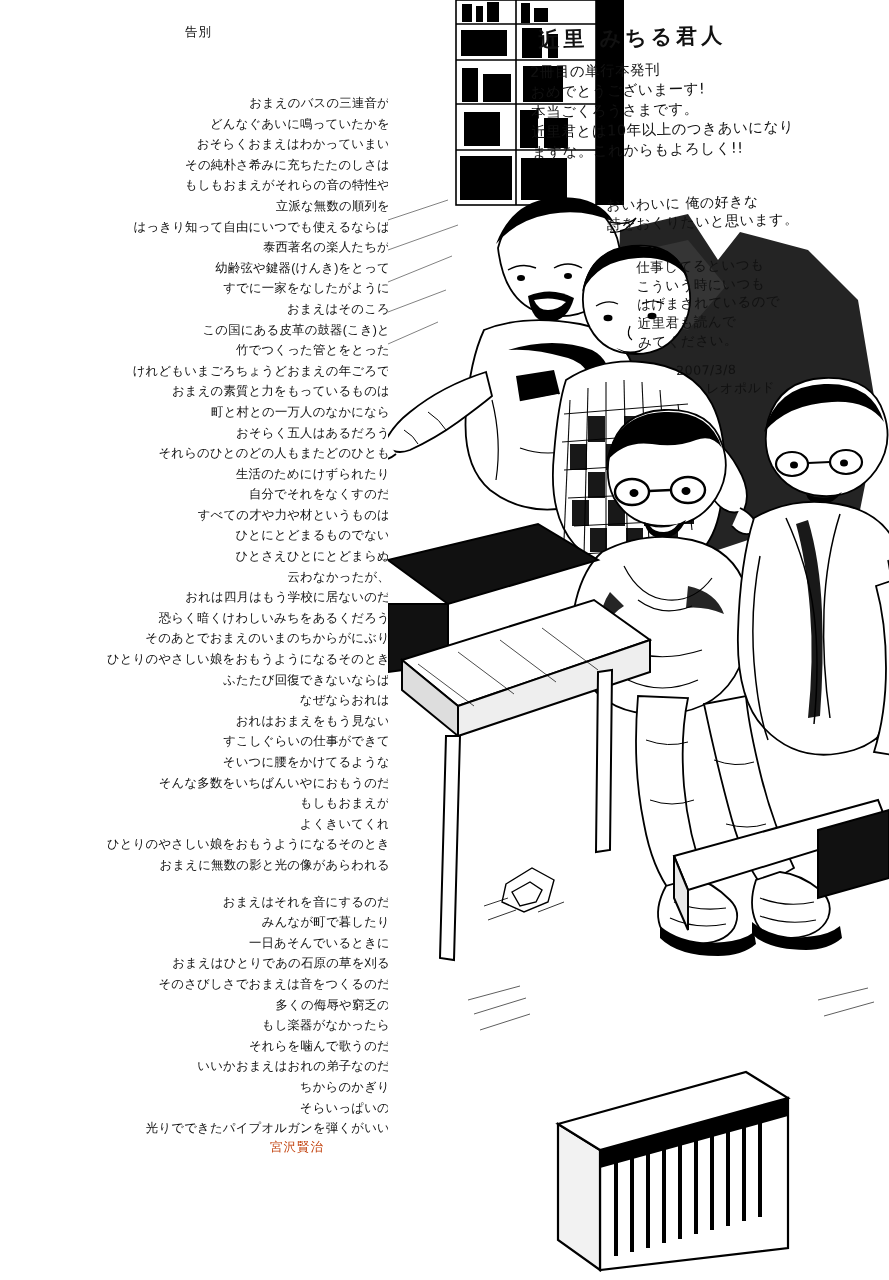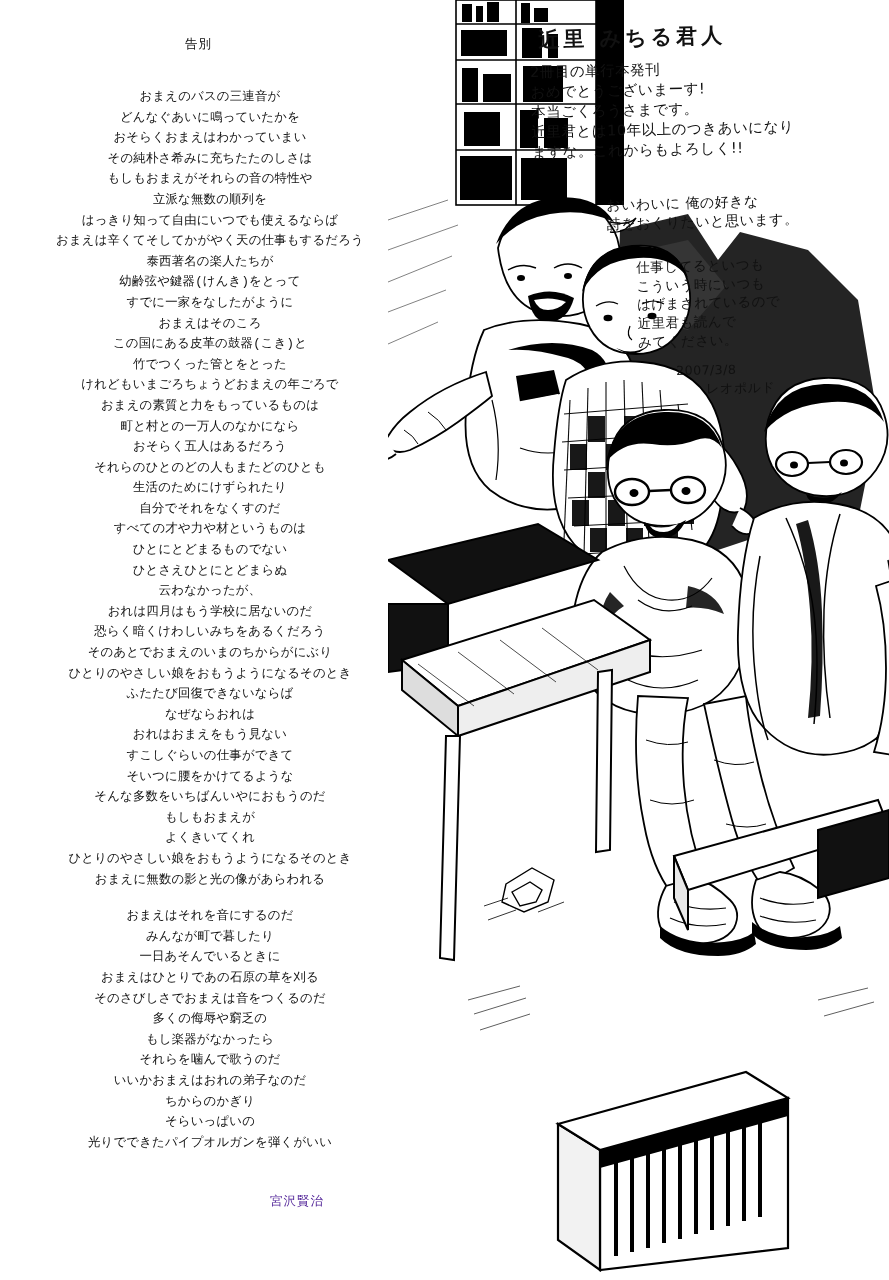--- a/index.html
+++ b/index.html
@@ -13,54 +13,53 @@
     height: 1280px;
     background: #ffffff;
     overflow: hidden;
     font-family: "Liberation Serif", serif;
   }
 
   
   .poem-col {
     position: absolute;
     left: 30px;
-    top: 36px;
+    top: 24px;
     width: 360px;
     height: 1200px;
   }
   .poem-title {
     font-family: "DejaVu Serif", serif;
     font-size: 12.5px;
     color: #111;
     text-align: left;
     padding-left: 155px;
     letter-spacing: 1px;
   }
   .poem-body {
-    margin-top: 34px;
-    text-align: center;
-    font-family: Liberation Mono, monospace;
+    margin-top: 52px;
+    text-align: right;
+    font-family: Liberation Sans, sans-serif;
     font-size: 12.4px;
     line-height: 20.6px;
     color: #111;
     letter-spacing: 0.2px;
   }
   .poem-body .stanza-gap {
     height: 16px;
   }
   .poem-line {
     white-space: nowrap;
   }
   .poem-author {
-    margin-top: 40px;
     text-align: left;
     padding-left: 240px;
     font-family: "DejaVu Serif", serif;
     font-size: 12.5px;
-    color: #4c1d95;
+    color: #c2410c;
     letter-spacing: 1px;
   }
 
   
   .art {
     position: absolute;
     left: 388px;
     top: 0;
     width: 501px;
     height: 1280px;
@@ -124,21 +123,20 @@
     <div class="poem-title">告別</div>
     <div class="poem-body">
       <div>
         <div class="poem-line">おまえのバスの三連音が</div>
         <div class="poem-line">どんなぐあいに鳴っていたかを</div>
         <div class="poem-line">おそらくおまえはわかっていまい</div>
         <div class="poem-line">その純朴さ希みに充ちたたのしさは</div>
         <div class="poem-line">もしもおまえがそれらの音の特性や</div>
         <div class="poem-line">立派な無数の順列を</div>
         <div class="poem-line">はっきり知って自由にいつでも使えるならば</div>
-        <div class="poem-line">おまえは辛くてそしてかがやく天の仕事もするだろう</div>
         <div class="poem-line">泰西著名の楽人たちが</div>
         <div class="poem-line">幼齢弦や鍵器(けんき)をとって</div>
         <div class="poem-line">すでに一家をなしたがように</div>
         <div class="poem-line">おまえはそのころ</div>
         <div class="poem-line">この国にある皮革の鼓器(こき)と</div>
         <div class="poem-line">竹でつくった管とをとった</div>
         <div class="poem-line">けれどもいまごろちょうどおまえの年ごろで</div>
         <div class="poem-line">おまえの素質と力をもっているものは</div>
         <div class="poem-line">町と村との一万人のなかになら</div>
         <div class="poem-line">おそらく五人はあるだろう</div>

